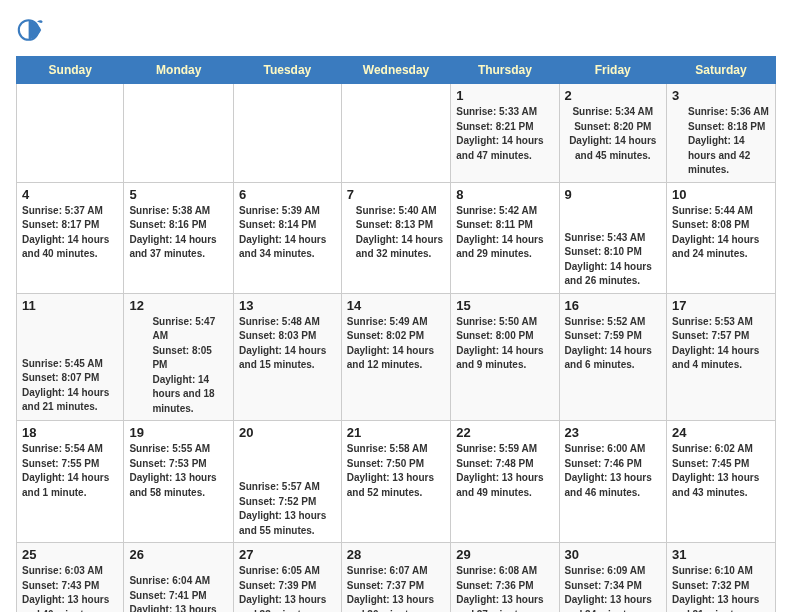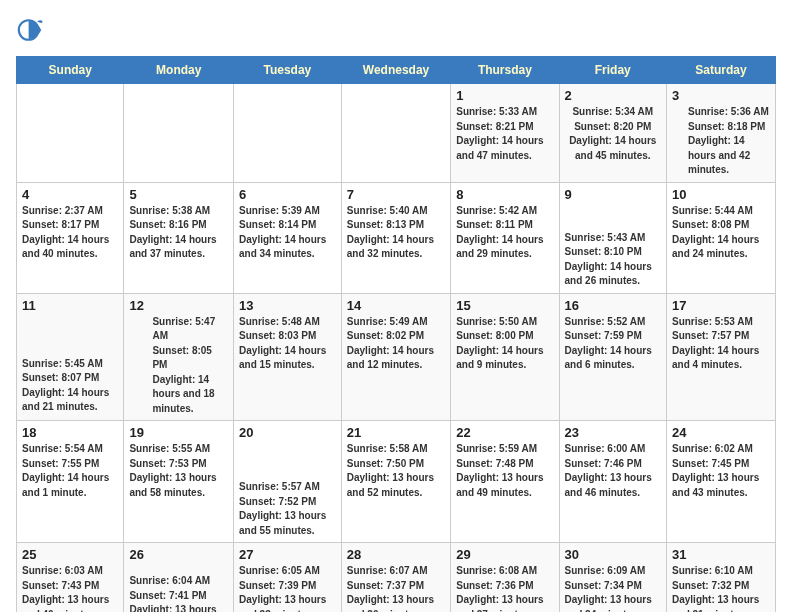--- a/index.html
+++ b/index.html
@@ -143,39 +143,39 @@
         <td>
           <span class="day-num">3</span>
           <div class="day-info" style="white-space: pre-line; margin-left: 16px;">Sunrise: 5:36 AM
 Sunset: 8:18 PM
 Daylight: 14 hours and 42 minutes.</div>
         </td>
       </tr>
       <tr>
         <td>
           <span class="day-num">4</span>
-          <div class="day-info" style="white-space: pre-line;">Sunrise: 2:37 AM
+          <div class="day-info" style="white-space: pre-line;">Sunrise: 5:37 AM
 Sunset: 8:17 PM
 Daylight: 14 hours and 40 minutes.</div>
         </td>
         <td>
           <span class="day-num">5</span>
           <div class="day-info" style="white-space: pre-line;">Sunrise: 5:38 AM
 Sunset: 8:16 PM
 Daylight: 14 hours and 37 minutes.</div>
         </td>
         <td>
           <span class="day-num">6</span>
           <div class="day-info" style="white-space: pre-line;">Sunrise: 5:39 AM
 Sunset: 8:14 PM
 Daylight: 14 hours and 34 minutes.</div>
         </td>
         <td>
           <span class="day-num">7</span>
-          <div class="day-info" style="white-space: pre-line;">Sunrise: 5:40 AM
+          <div class="day-info" style="white-space: pre-line; margin-left: 9px;">Sunrise: 5:40 AM
 Sunset: 8:13 PM
 Daylight: 14 hours and 32 minutes.</div>
         </td>
         <td>
           <span class="day-num">8</span>
           <div class="day-info" style="white-space: pre-line;">Sunrise: 5:42 AM
 Sunset: 8:11 PM
 Daylight: 14 hours and 29 minutes.</div>
         </td>
         <td>

